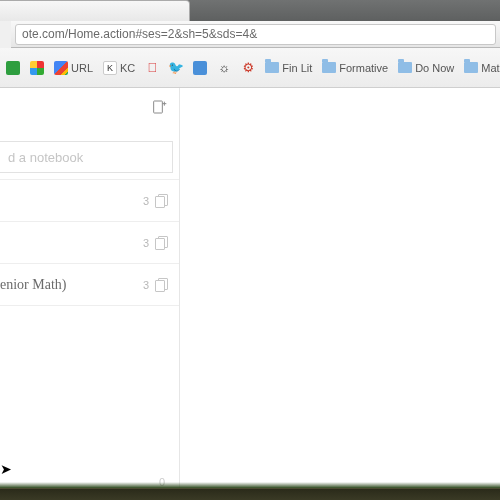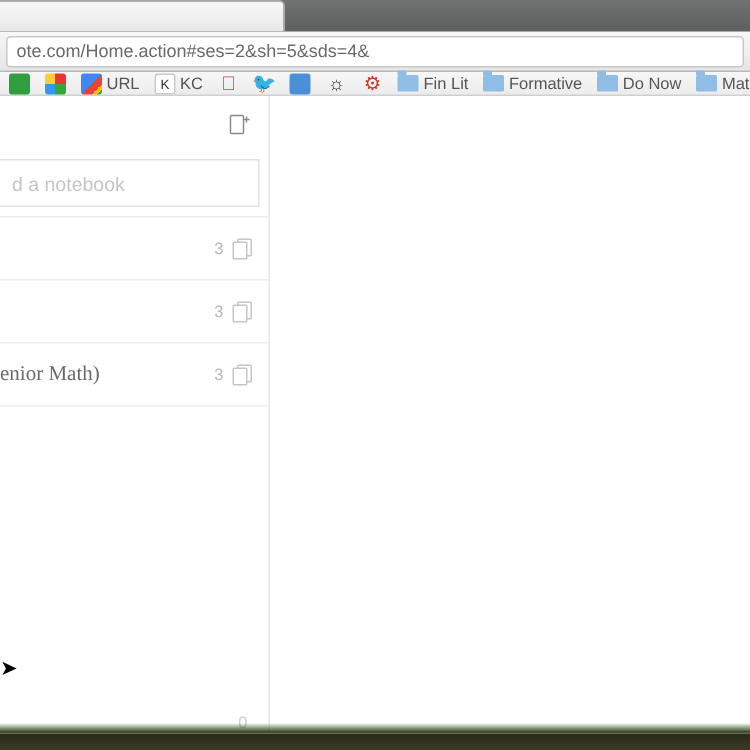--- a/index.html
+++ b/index.html
@@ -8,25 +8,25 @@
 
   
   .chrome-top { height: 21px; background: linear-gradient(#707272, #5e6060); position: relative; }
   .tab-bar { position: absolute; bottom: 0; left: 0; right: 0; height: 21px; }
   .tab-active { position: absolute; bottom: 0; left: -40px; width: 230px; height: 21px;
                 background: linear-gradient(#f7f7f7, #e8e8e8);
                 border-top-left-radius: 4px; border-top-right-radius: 4px;
                 border: 1px solid #aaa; border-bottom: none; }
 
   .url-row { height: 27px; background: linear-gradient(#f8f8f8, #e6e6e6); border-bottom: 1px solid #b8b8b8;
-             display: flex; align-items: center; padding: 0 4px; }
+             display: flex; align-items: center; padding: 0 4px; margin-left: 11px; }
   .url-bar { flex: 1; height: 21px; background: #fff; border: 1px solid #c8c8c8; border-radius: 3px;
              display: flex; align-items: center; padding: 0 6px; font-size: 12px; color: #6a6a6a; overflow: hidden; white-space: nowrap; }
 
-  .bookmarks-row { height: 16px; background: linear-gradient(#f7f7f7, #ececec); border-bottom: 1px solid #cfcfcf;
+  .bookmarks-row { height: 40px; background: linear-gradient(#f7f7f7, #ececec); border-bottom: 1px solid #cfcfcf;
                    display: flex; align-items: center; gap: 10px; padding: 0 6px; font-size: 11px; color: #555; }
   .bm { display: flex; align-items: center; gap: 3px; cursor: pointer; white-space: nowrap; }
   .bm-label { color: #555; }
   .bm-ico { width: 14px; height: 14px; display: inline-flex; align-items: center; justify-content: center; border-radius: 2px; }
   .ico-sq { width: 14px; height: 14px; border-radius: 2px; }
   .ico-green { background: #2e9e3f; }
   .ico-multi { background: conic-gradient(#e33 0 25%, #3a3 0 50%, #39e 0 75%, #fc3 0 100%); border-radius: 2px; }
   .ico-google { background: linear-gradient(135deg,#4285F4 0 50%,#EA4335 0 75%,#FBBC05 0 87%,#34A853 0 100%); }
   .ico-kc { background: #fff; border: 1px solid #ccc; font-size: 9px; line-height: 12px; text-align: center; color:#333; }
   .ico-apple { color: #d93a3a; font-size: 13px; }
@@ -37,21 +37,21 @@
   .ico-folder { width: 14px; height: 11px; background: #8fbde6; border-radius: 1px; position: relative; }
   .ico-folder::before { content: ""; position: absolute; top: -3px; left: 0; width: 6px; height: 3px; background: #8fbde6; border-radius: 1px 1px 0 0; }
 
   
   .app { flex: 1; display: flex; background: #fff; position: relative; }
   .left-col { width: 180px; border-right: 1px solid #e6e6e6; display: flex; flex-direction: column; position: relative; }
   .left-header { height: 38px; display: flex; justify-content: flex-end; align-items: center; padding-right: 12px; }
   .add-nb { width: 16px; height: 16px; color: #777; }
   .add-nb svg { width: 16px; height: 16px; stroke: #8a8a8a; fill: none; stroke-width: 1.5; }
 
-  .search-box { margin: 4px 0 6px 0; padding: 0 6px 0 0; }
+  .search-box { margin: 15px 0 6px 0; padding: 0 6px 0 0; }
   .search-input { width: 100%; height: 32px; border: 1px solid #e2e2e2; border-left: none; border-radius: 0; padding: 0 8px; font-size: 13px; color: #bbb; outline: none; }
   .search-input::placeholder { color: #c5c5c5; }
 
   .nb-list { flex: 1; border-top: 1px solid #eee; }
   .nb-row { height: 42px; border-bottom: 1px solid #eee; display: flex; align-items: center; justify-content: space-between; padding: 0 10px 0 0; cursor: pointer; }
   .nb-title { font-family: Georgia, 'Times New Roman', serif; color: #6b6b6b; font-size: 14px; white-space: nowrap; overflow: hidden; }
   .nb-right { display: flex; align-items: center; gap: 6px; color: #b8b8b8; font-size: 11px; }
   .nb-stack { position: relative; width: 14px; height: 14px; }
   .nb-stack .sheet { position: absolute; width: 10px; height: 12px; border: 1px solid #c6c6c6; background: #fff; border-radius: 1px; }
   .nb-stack .s1 { left: 3px; top: 0; }

